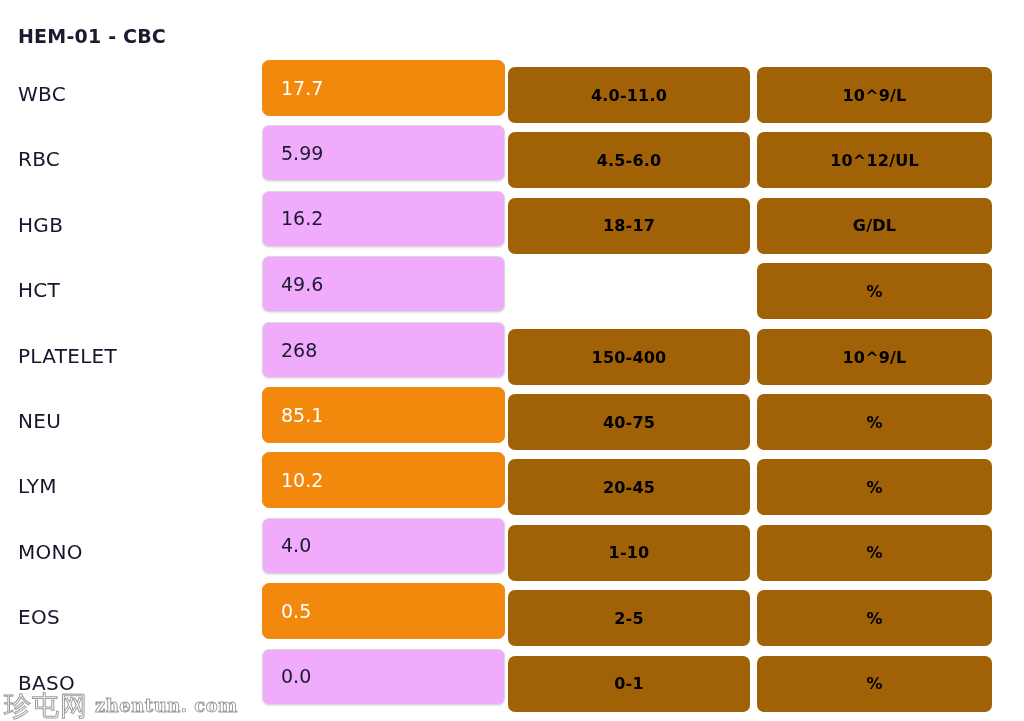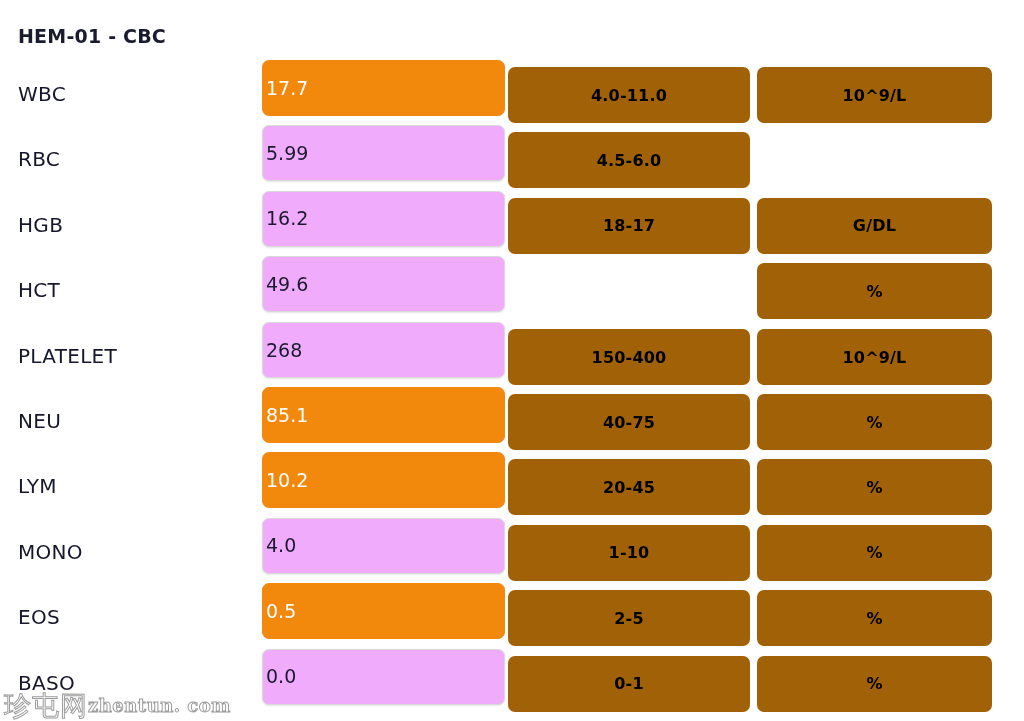--- a/index.html
+++ b/index.html
@@ -58,21 +58,21 @@
   .value-box {
     position: absolute;
     left: 262px;
     top: 0px;
     width: 243px;
     height: 56px;
     border-radius: 7px;
     box-sizing: border-box;
     display: flex;
     align-items: center;
-    padding-left: 3px;
+    padding-left: 18px;
   }
   .value-box.normal {
     background: #f0abfc;
     border: 1px solid #d9d9d9;
     box-shadow: 0 1px 2px rgba(0,0,0,0.10);
   }
   .value-box.abnormal {
     background: #f2890d;
     border: 1px solid #f2890d;
   }
@@ -109,21 +109,21 @@
     white-space: nowrap;
   }
 
   
   .watermark {
     position: absolute;
     left: 4px;
     bottom: 2px;
     display: flex;
     align-items: flex-end;
-    gap: 0;
+    gap: 7px;
     pointer-events: none;
     opacity: 0.85;
   }
   .wm-cjk {
     font-size: 27px;
     line-height: 27px;
     font-family: "DejaVu Sans", "Liberation Sans", sans-serif;
     color: transparent;
     -webkit-text-stroke: 1px #8c8c8c;
     letter-spacing: 1px;
@@ -160,20 +160,23 @@
         </div>
       </div>
       <div class="row" style="top: 125.4px;">
         <div class="row-label">RBC</div>
         <div class="value-box normal">
           <span class="value-text">5.99</span>
         </div>
         <div class="range-box">
           <span class="range-text">4.5-6.0</span>
         </div>
+        <div class="unit-box">
+          <span class="unit-text">10^12/UL</span>
+        </div>
       </div>
       <div class="row" style="top: 190.8px;">
         <div class="row-label">HGB</div>
         <div class="value-box normal">
           <span class="value-text">16.2</span>
         </div>
         <div class="range-box">
           <span class="range-text">18-17</span>
         </div>
         <div class="unit-box">

